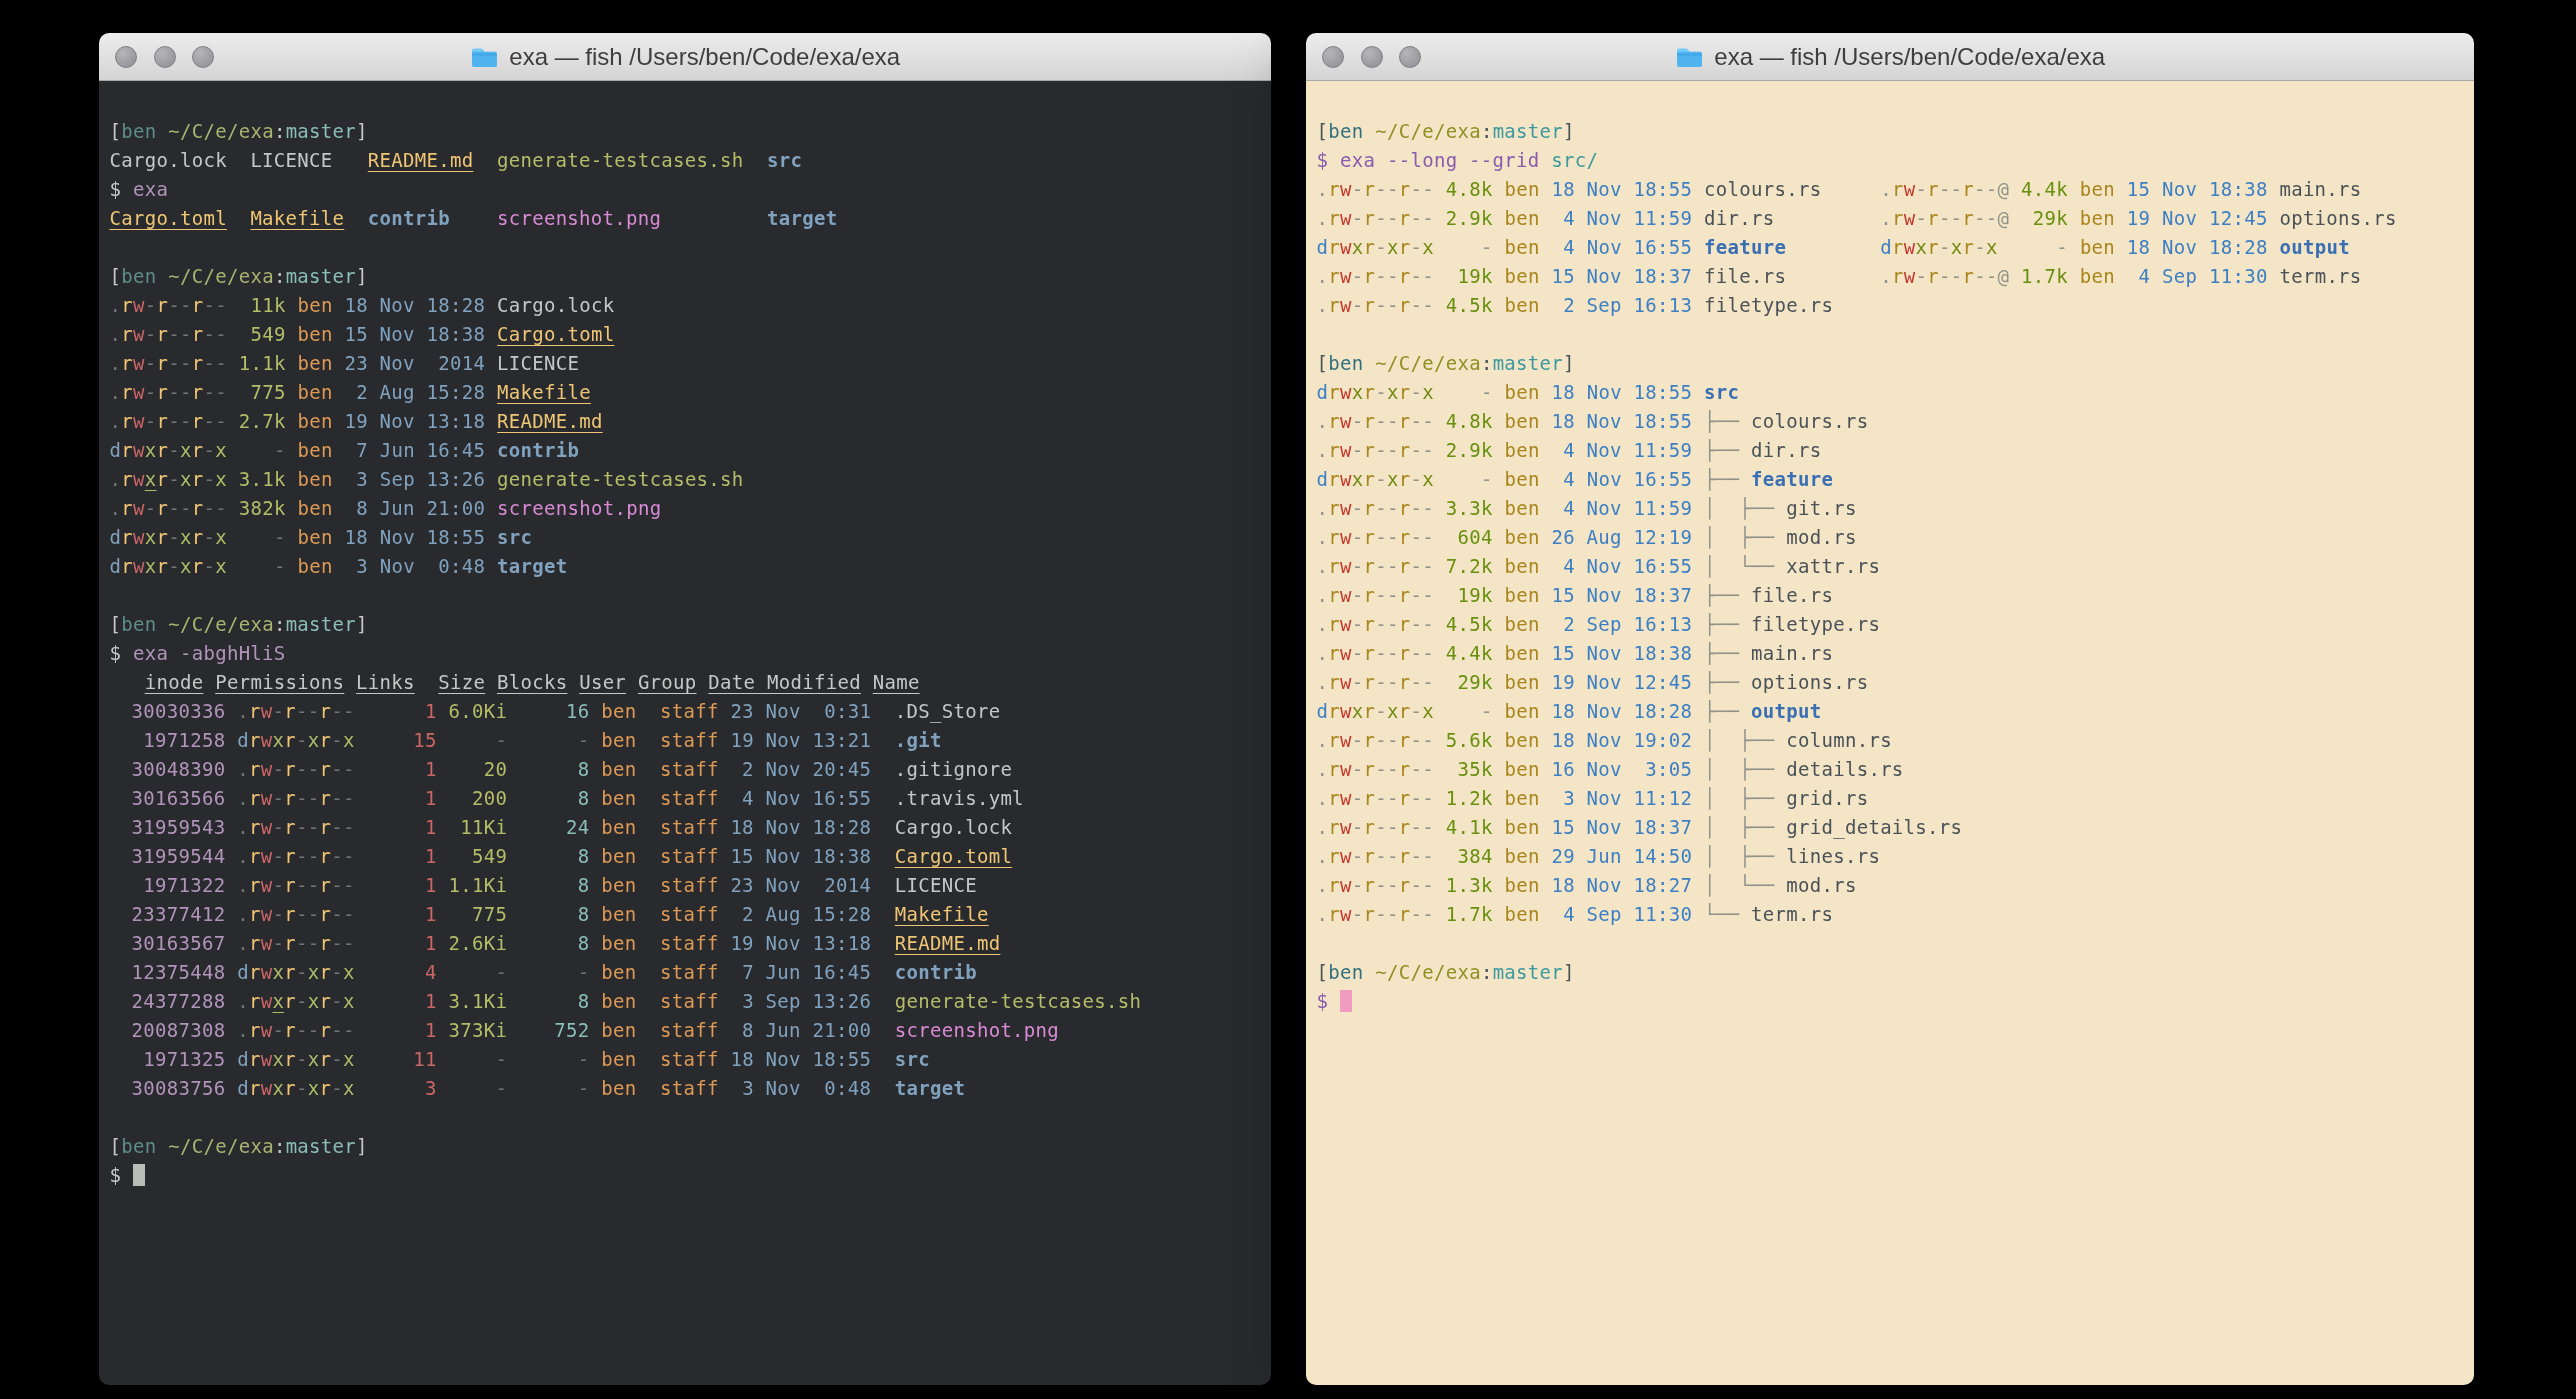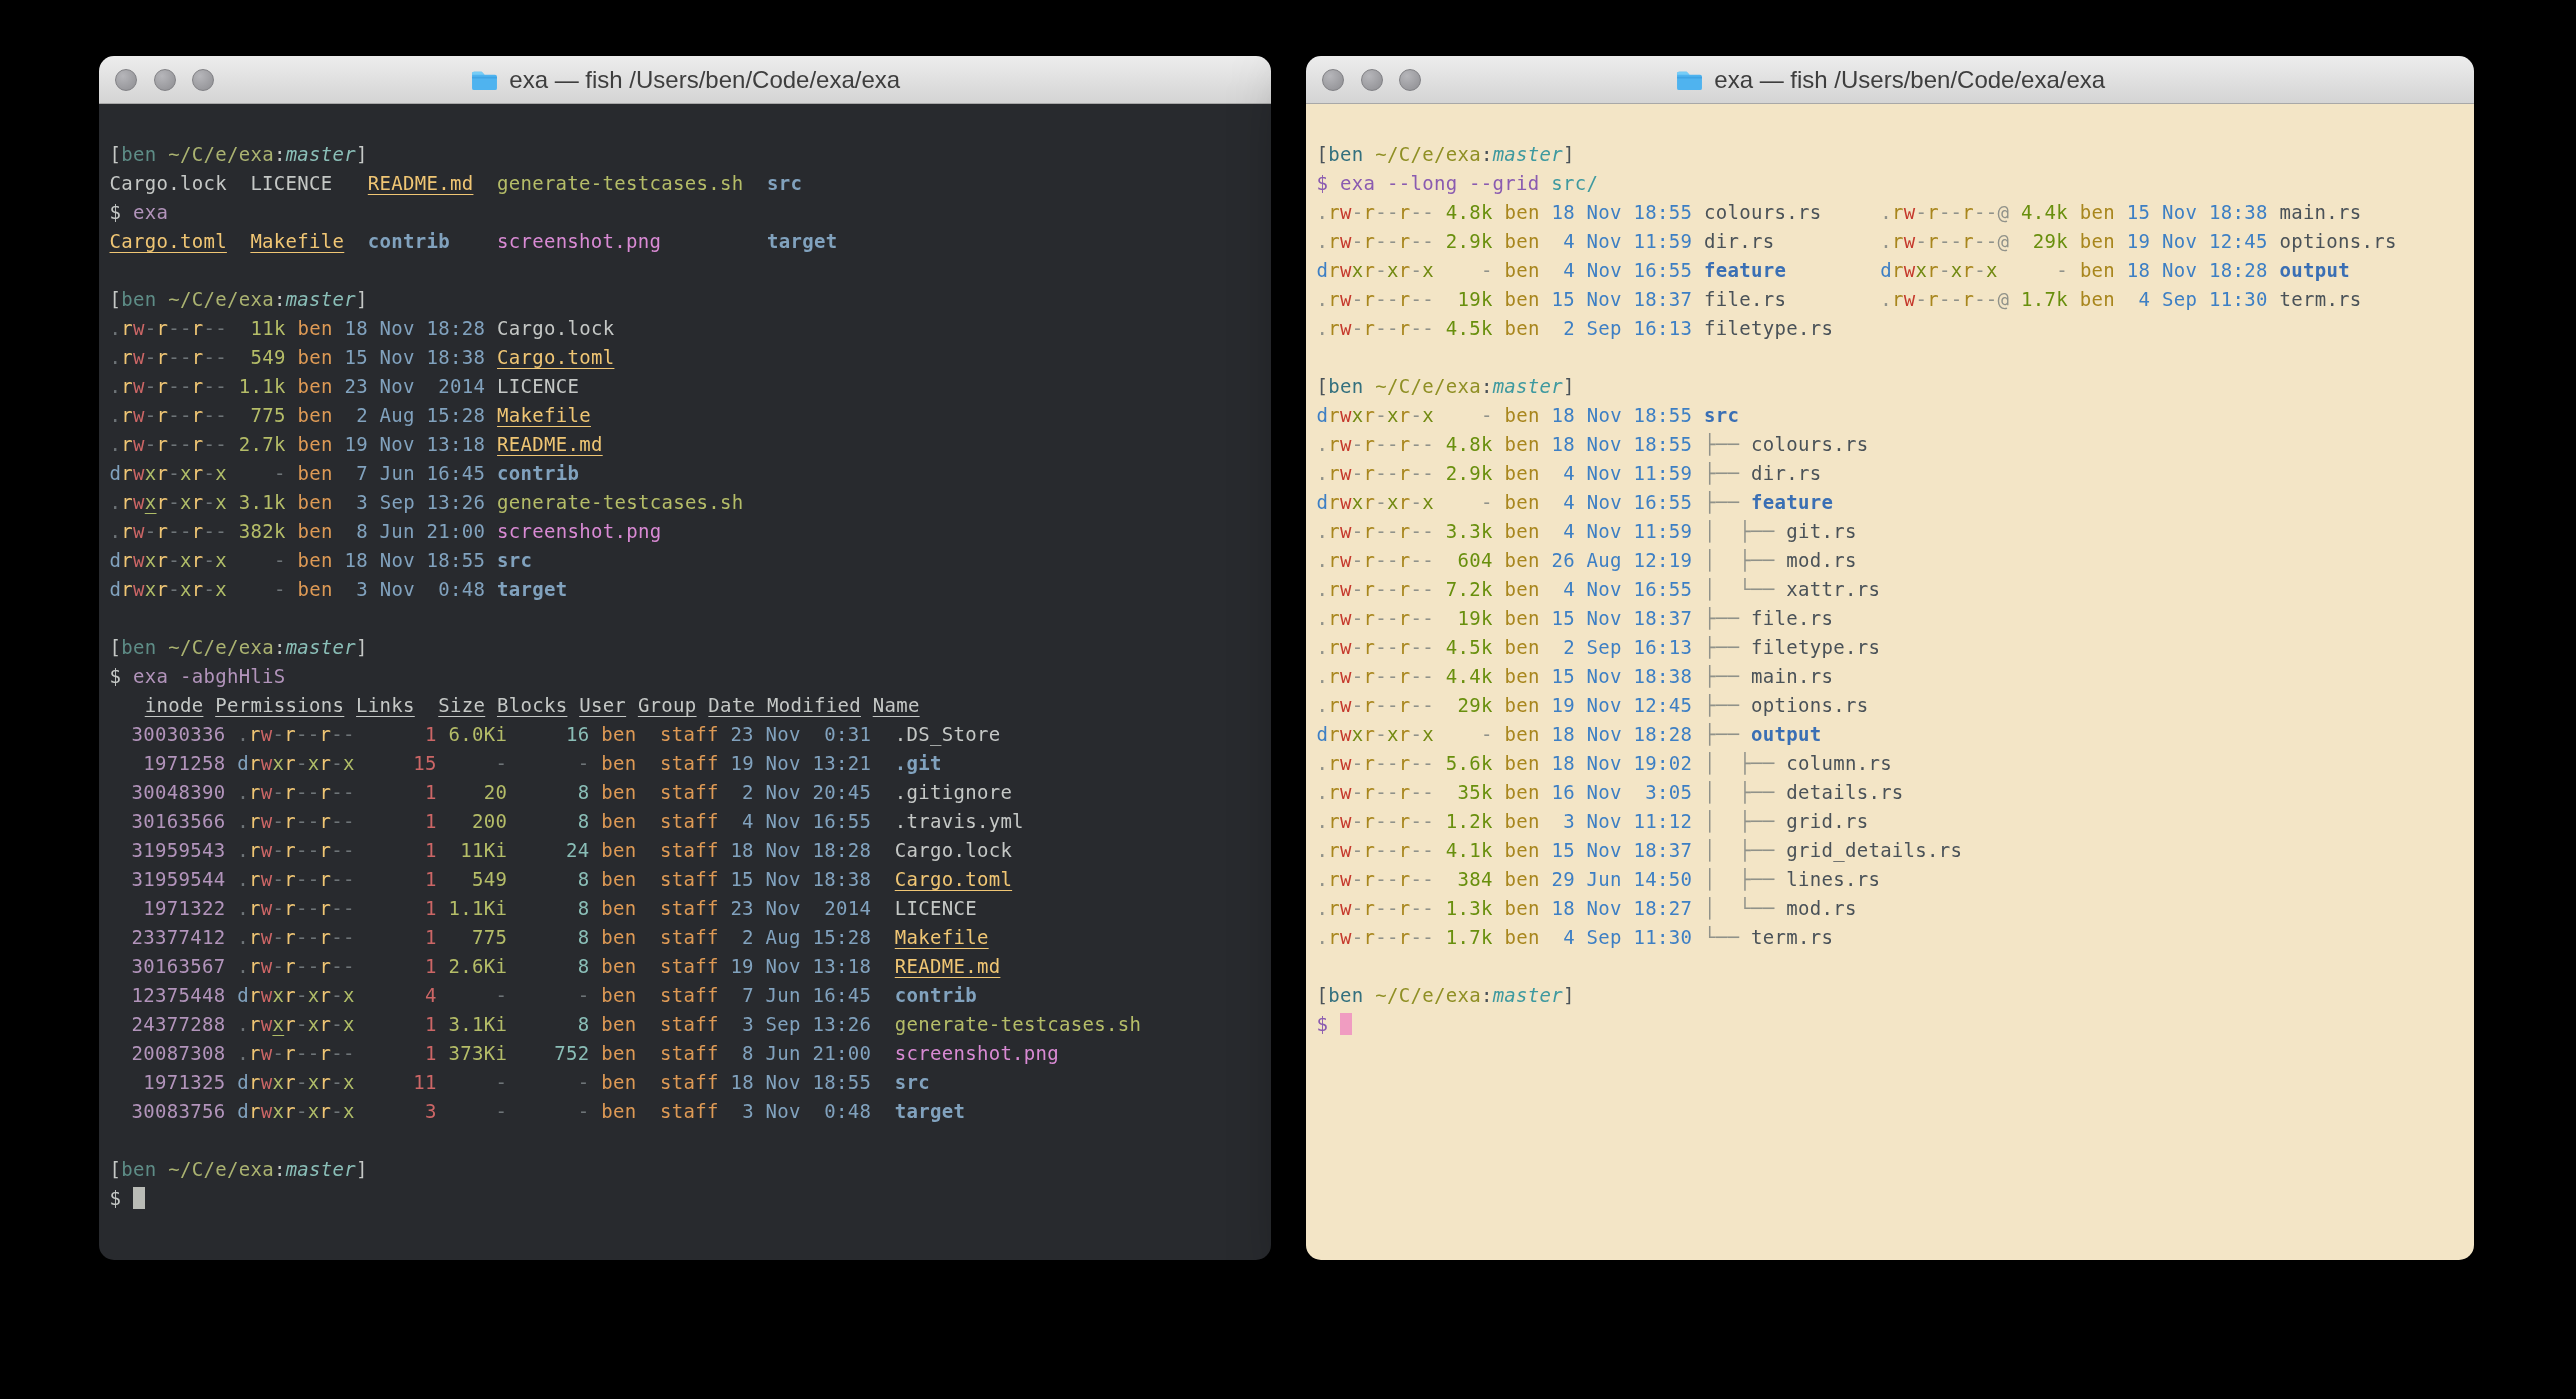--- a/index.html
+++ b/index.html
@@ -1,18 +1,18 @@
 <!DOCTYPE html>
 <html><head>
 <meta charset="utf-8">
 <style>
   html,body{margin:0;padding:0;background:#000;}
   body{width:2576px;height:1400px;position:relative;overflow:hidden;
        font-family:"DejaVu Sans Mono",monospace;}
-  .window{position:absolute;top:56px;height:1204px;border-radius:15px;overflow:hidden;
+  .window{position:absolute;top:33px;height:1352px;border-radius:10px;overflow:hidden;
           box-shadow:0 23px 67px rgba(0,0,0,.7),0 0 1.9px rgba(0,0,0,.9);}
   #left-window{left:99px;width:1172px;}
   #right-window{left:1306px;width:1168px;}
   .titlebar{height:48px;background:linear-gradient(#ededed,#d4d4d4);
             border-bottom:1px solid #a8a8a8;display:flex;align-items:center;justify-content:center;
             position:relative;box-sizing:border-box;}
   .traffic{position:absolute;left:16.3px;top:0;height:100%;display:flex;align-items:center;gap:16.3px;}
   .traffic span{width:22px;height:22px;border-radius:50%;box-sizing:border-box;
                 background:radial-gradient(circle at 35% 30%,#b6b6ba,#8d8d91);
                 border:1px solid #818185;cursor:pointer;}
@@ -22,21 +22,21 @@
           box-sizing:border-box;}
   .dark  .screen{background:#282a2e;}
   .light .screen{background:#f3e5c6;}
   .t-line{white-space:pre;font-size:19px;line-height:29px;height:29px;letter-spacing:0.3px;
           color:var(--w);}
   .sg-w{color:var(--w);}   .sg-gy{color:var(--gy);} .sg-rd{color:var(--rd);}
   .sg-or{color:var(--or);} .sg-yl{color:var(--yl);} .sg-lm{color:var(--lm);}
   .sg-gn{color:var(--gn);} .sg-tl{color:var(--tl);} .sg-bl{color:var(--bl);}
   .sg-dir{color:var(--dir);font-weight:bold;}
   .sg-pu{color:var(--pu);margin-left:22px;} .sg-pk{color:var(--pk);} .sg-tb{color:var(--tb);}
-  .sg-pp{color:var(--pp);} .sg-mb{color:var(--mb);font-style:italic;} .sg-cmd{color:var(--cmd);}
+  .sg-pp{color:var(--pp);} .sg-mb{color:var(--mb);} .sg-cmd{color:var(--cmd);}
   .sg-arg{color:var(--arg);}
   .sg-cur{background:var(--cursor);}
   .u{text-decoration:underline;text-underline-offset:3.8px;}
 </style>
 </head>
 <body>
 
 <div class="window dark" id="left-window" style="--w: #c5c8c6; --gy: #6e7478; --rd: #cc6666; --or: #de9a55; --yl: #f0c674; --lm: #b5bd68; --gn: #b0bd68; --tl: #8abeb7; --bl: #81a2be; --dir: #81a2be; --pu: #b294bb; --pk: #d98ad4; --tb: #5e8d87; --pp: #abb371; --mb: #8abeb7; --cmd: #b294bb; --arg: #8abeb7; --cursor: #b9bbb6;">
   <div class="titlebar">
     <div class="traffic">

